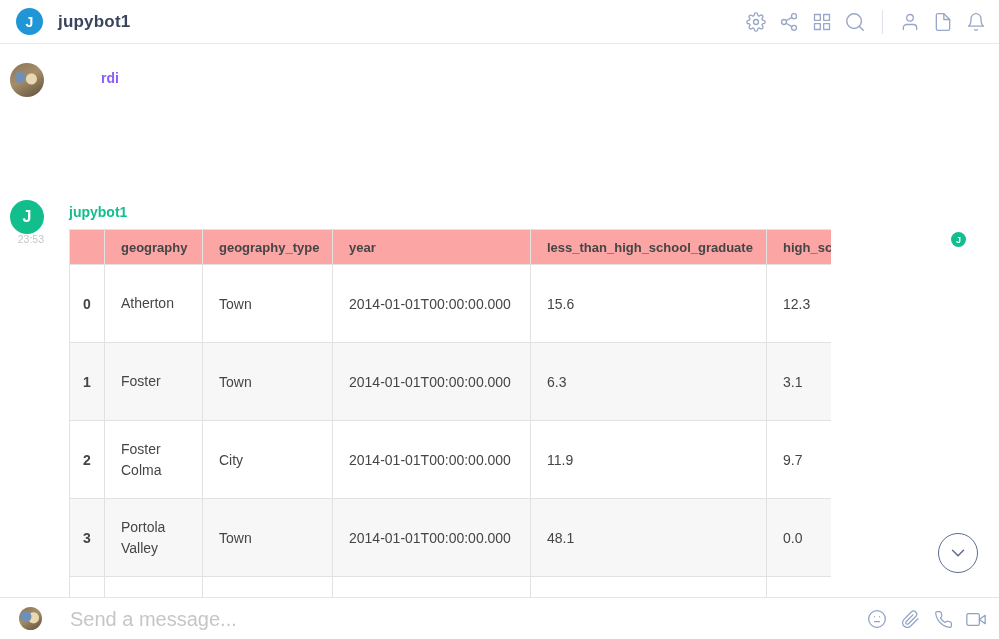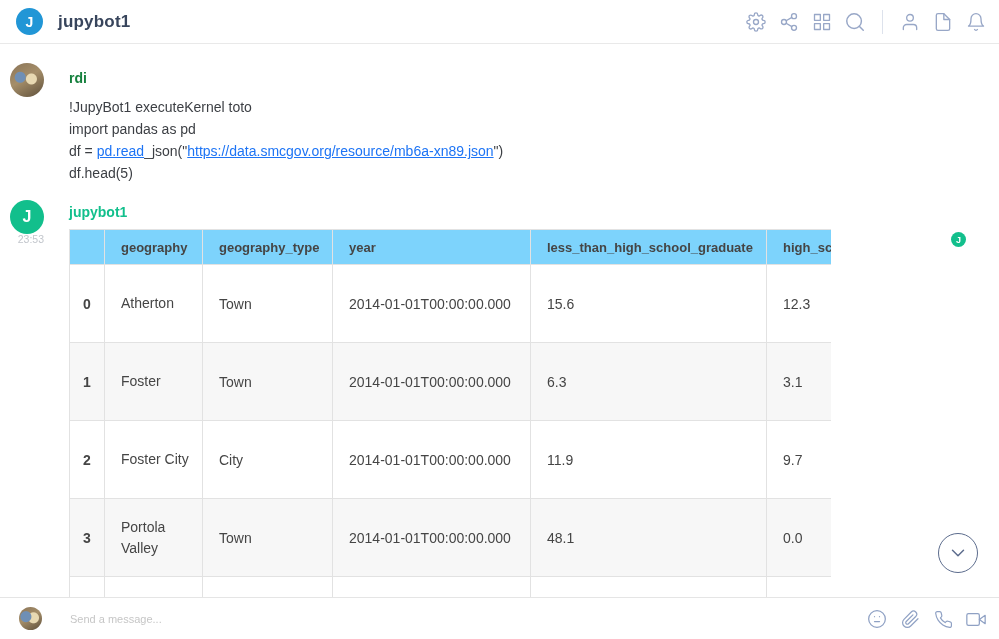--- a/index.html
+++ b/index.html
@@ -22,54 +22,54 @@
 
   
   .msg-avatar { position:absolute; width:34px; height:34px; border-radius:50%; overflow:hidden; }
   .avatar-photo { background:
       radial-gradient(circle at 30% 42%, #6f8fb5 0 5px, rgba(0,0,0,0) 6px),
       radial-gradient(circle at 63% 47%, #e8d9b2 0 5px, rgba(0,0,0,0) 6px),
       linear-gradient(150deg,#8a7458 0%,#a58e69 45%,#5e4f3a 100%); }
   .avatar-green { background:#12bf8c; color:#fff; font-weight:bold; font-size:16px;
                   display:flex; align-items:center; justify-content:center; }
   .username { position:absolute; left:69px; font-size:14px; font-weight:bold; cursor:pointer; }
-  .username.pink { color:#15803d; }
+  .username.pink { color:#8b5cf6;margin-left:32px; }
   .username.green { color:#12bf8c; }
   .timestamp { position:absolute; left:10px; top:233px; width:34px; text-align:right;
                font-size:10.5px; color:#c2c6cc; }
   .code-lines { position:absolute; left:69px; top:96px; font-size:14px; color:#3c3f44; line-height:22px; }
   .code-lines a { color:#1d74f5; text-decoration:underline; cursor:pointer; }
 
   
   .df-wrap { position:absolute; left:69px; top:229px; width:762px; height:368px; overflow:hidden; }
   table.df { border-collapse:collapse; table-layout:fixed; width:817px; color:#454545; }
   .df th, .df td { border:1px solid #e2e2e2; overflow:hidden; }
   .df th { height:35px; font-size:13px; font-weight:bold; text-align:left;
-           padding:0 8px 0 16px; white-space:nowrap; background:#7dd3fc; }
+           padding:0 8px 0 16px; white-space:nowrap; background:#fca5a5; }
   .df td { height:78px; font-size:14px; padding:0 8px 0 16px; white-space:nowrap; vertical-align:middle; }
   .df td.idx { text-align:center; font-weight:bold; padding:0; }
   .df td.geo { white-space:normal; line-height:21px; }
   .df tbody tr:nth-child(even) { background:#f7f7f7; }
 
   
   .mini-badge { position:absolute; left:951px; top:232px; width:15px; height:15px; border-radius:50%;
                 background:#12bf8c; color:#fff; font-size:9px; font-weight:bold;
                 display:flex; align-items:center; justify-content:center; cursor:pointer; }
   .scroll-btn { position:absolute; left:938px; top:533px; width:40px; height:40px; border-radius:50%;
                 background:#fff; border:1.5px solid #5c6c8d; display:flex; align-items:center;
                 justify-content:center; cursor:pointer; }
   .scroll-btn svg { stroke:#5c6c8d; }
 
   
   .composer { position:absolute; left:0; bottom:0; width:999px; height:42px; background:#fff;
               border-top:1px solid #e5e5e5; }
   .composer-avatar { position:absolute; left:19px; top:9px; width:23px; height:23px; border-radius:50%; }
   .composer-input { position:absolute; left:70px; top:0; width:540px; height:42px; border:none;
                     outline:none; font-family:"Liberation Sans","DejaVu Sans",sans-serif;
-                    font-size:11px; color:#444; background:transparent; }
+                    font-size:20px; color:#444; background:transparent; }
   .composer-input::placeholder { color:#c6c6c6; }
   .composer-icons { position:absolute; right:13px; top:0; height:42px; display:flex; align-items:center; gap:13px; }
   .cp-icon { width:20px; height:20px; display:flex; align-items:center; justify-content:center; cursor:pointer; }
   .cp-icon svg { stroke:#8fa1c4; }
 </style>
 </head>
 <body>
 
 <div class="frame">
 
@@ -123,26 +123,20 @@
         <svg width="20" height="20" viewBox="0 0 24 24" fill="none" stroke-width="1.6" stroke-linecap="round" stroke-linejoin="round">
             <path d="M18 8A6 6 0 0 0 6 8c0 7-3 9-3 9h18s-3-2-3-9"></path>
             <path d="M13.73 21a2 2 0 0 1-3.46 0"></path>
           </svg>
       </div>
     </div>
   </div>
 
   <div class="msg-avatar avatar-photo" style="left:10px; top:63px;"></div>
   <div class="username pink" style="top:70px;">rdi</div>
-  <div class="code-lines">
-    <div>!JupyBot1 executeKernel toto</div>
-    <div>import pandas as pd</div>
-    <div><span>df = </span><a>pd.read</a><span>_json("</span><a>https://data.smcgov.org/resource/mb6a-xn89.json</a><span>")</span></div>
-    <div>df.head(5)</div>
-  </div>
 
   <div class="msg-avatar avatar-green" style="left:10px; top:200px;">J</div>
   <div class="timestamp">23:53</div>
   <div class="username green" style="top:204px;">jupybot1</div>
 
   <div class="df-wrap">
     <table class="df">
       <colgroup>
         <col style="width:35px">
           <col style="width:98px">
@@ -173,21 +167,21 @@
           <tr>
             <td class="idx">1</td>
             <td class="geo">Foster</td>
             <td>Town</td>
             <td>2014-01-01T00:00:00.000</td>
             <td>6.3</td>
             <td>3.1</td>
           </tr>
           <tr>
             <td class="idx">2</td>
-            <td class="geo">Foster City</td>
+            <td class="geo">Foster Colma</td>
             <td>City</td>
             <td>2014-01-01T00:00:00.000</td>
             <td>11.9</td>
             <td>9.7</td>
           </tr>
           <tr>
             <td class="idx">3</td>
             <td class="geo">Portola Valley</td>
             <td>Town</td>
             <td>2014-01-01T00:00:00.000</td>

